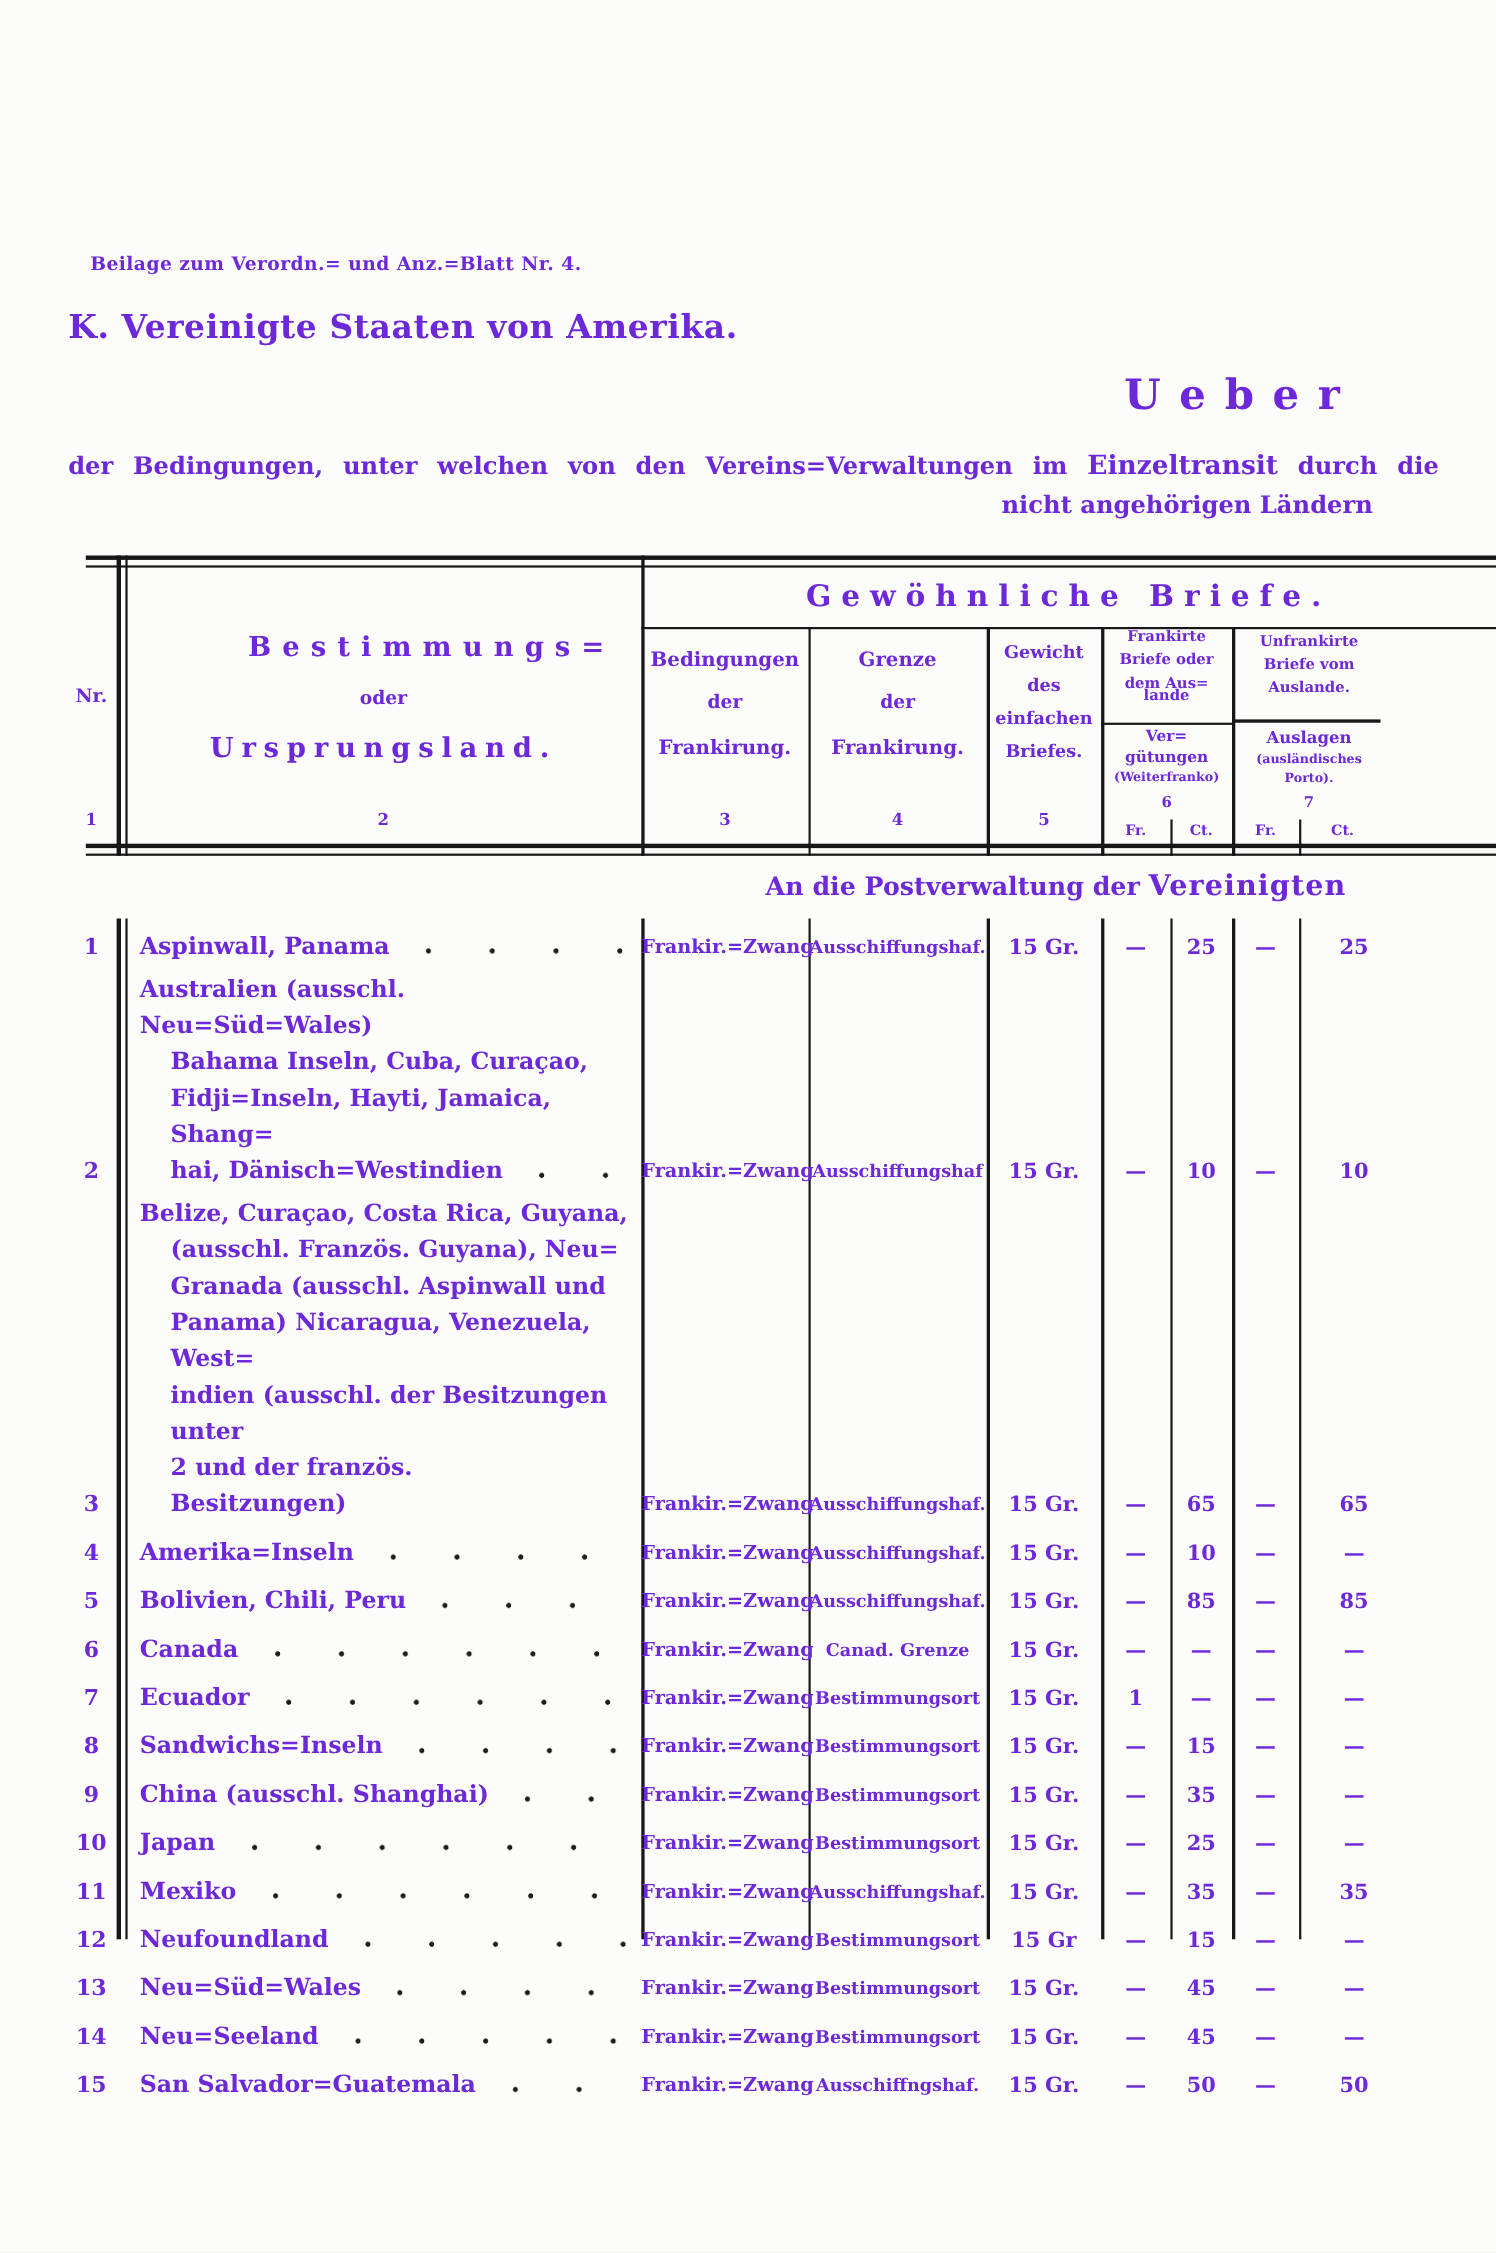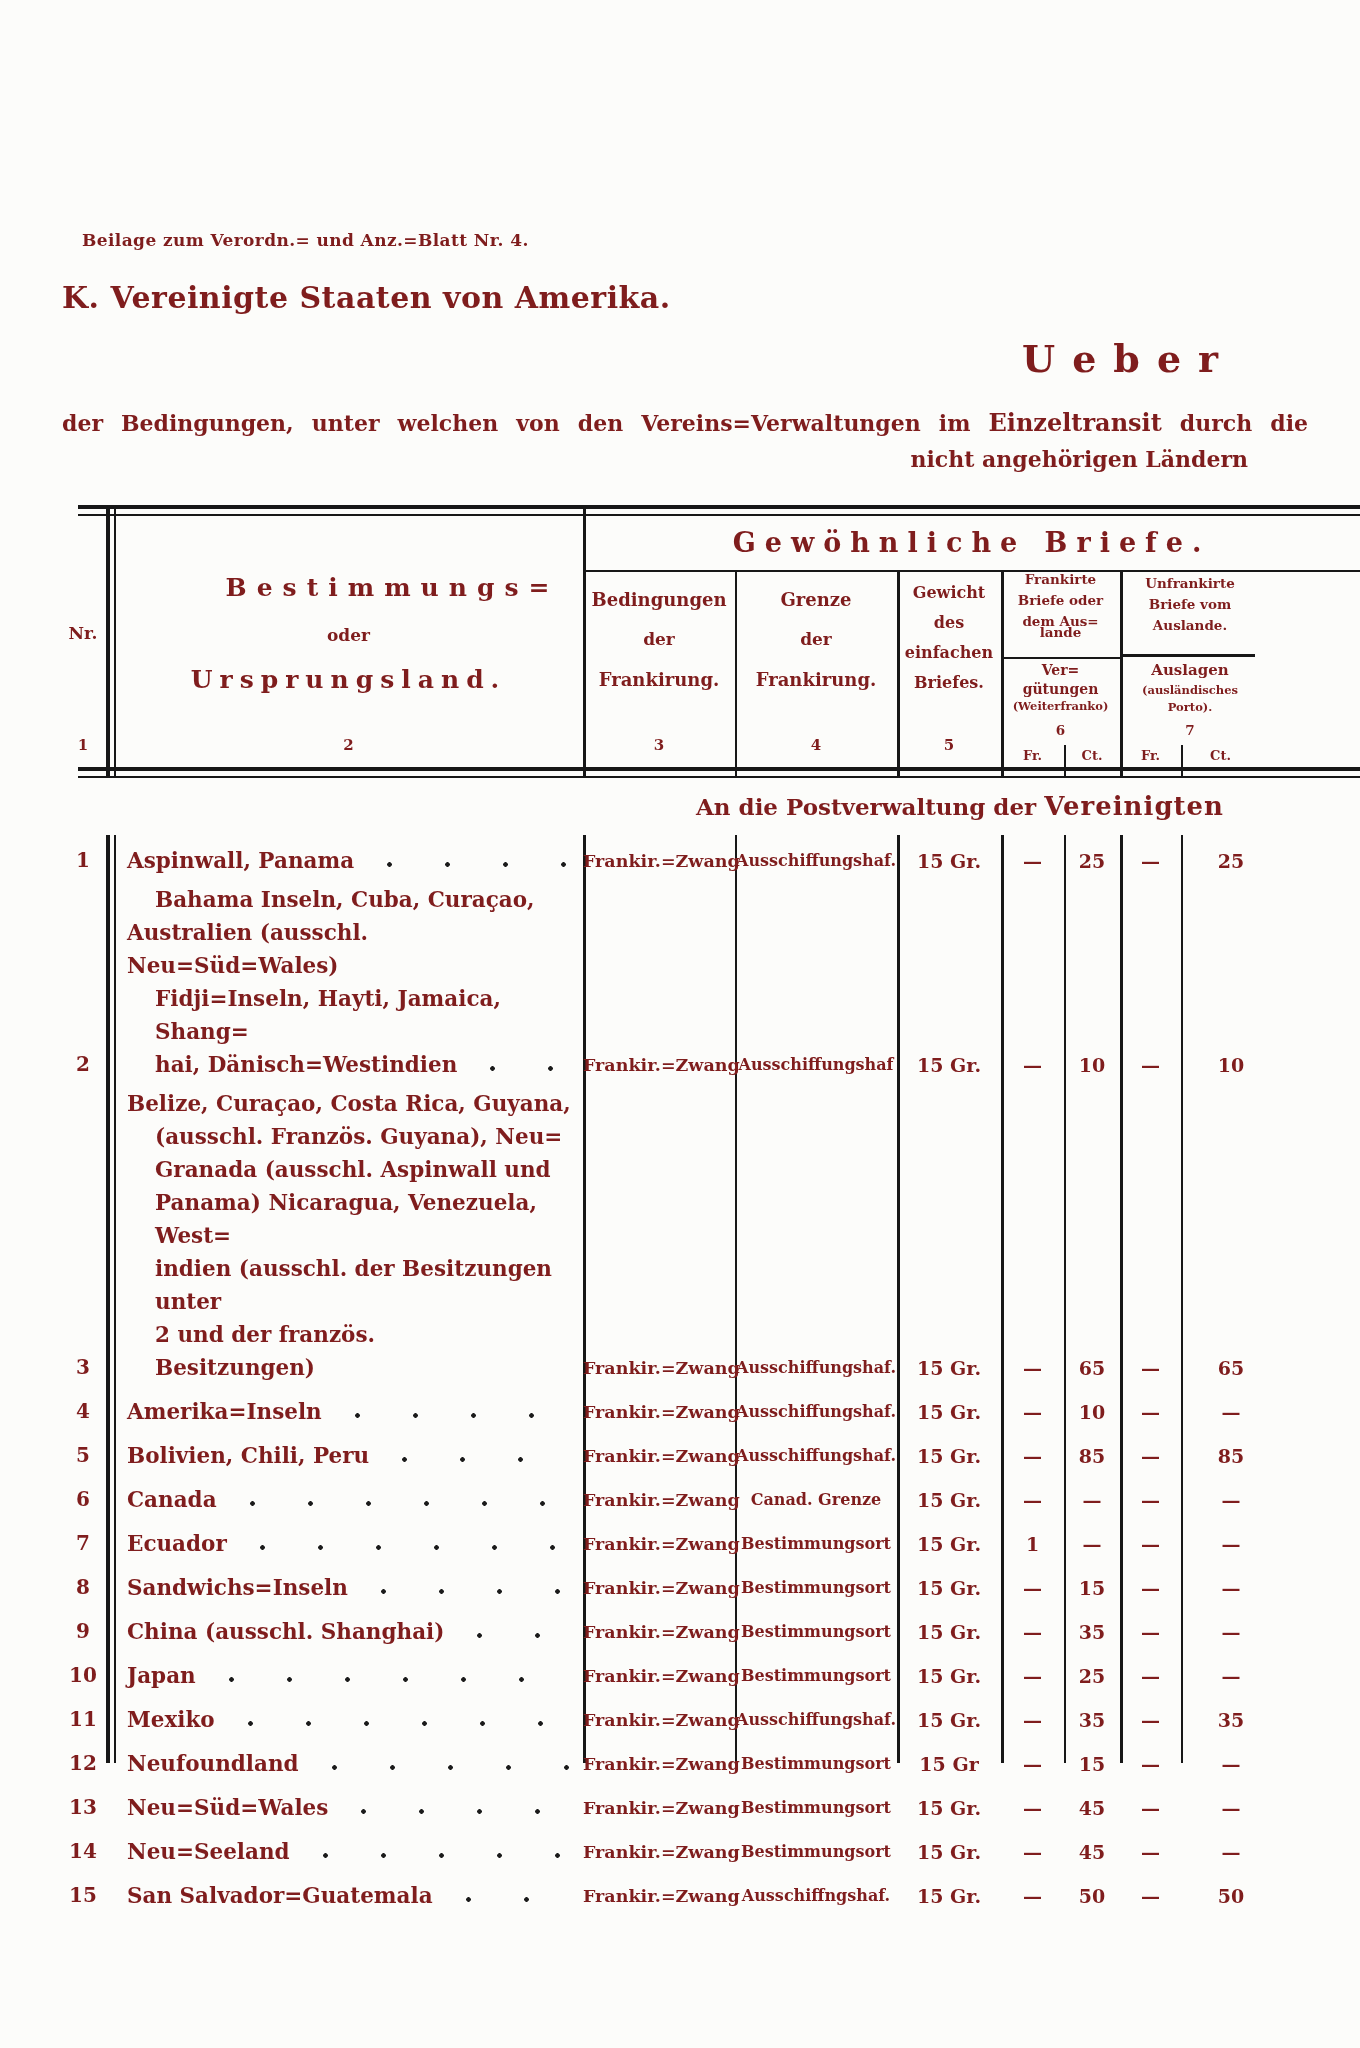--- a/index.html
+++ b/index.html
@@ -1,17 +1,17 @@
 <!DOCTYPE html>
 <html><head>
 <meta charset="utf-8">
 <style>
   html,body{margin:0;padding:0;background:#e8e8e6;}
   .page{position:relative;width:1360px;height:2048px;background:#fcfcfa;margin:0 auto;
-        font-family:"DejaVu Serif", serif;color:#7f1d1d;font-weight:bold;overflow:hidden;}
+        font-family:"DejaVu Serif", serif;color:#6d28d9;font-weight:bold;overflow:hidden;}
   .abs{position:absolute;}
   
   .masthead{left:82px;top:230px;font-size:17px;letter-spacing:.4px;}
   .section-heading{left:62px;top:280px;font-size:30px;letter-spacing:.5px;}
   .big-title{left:1022px;top:336px;font-size:38px;letter-spacing:17px;font-weight:bold;}
   .intro1{left:62px;top:408px;width:1246px;font-size:22px;text-align:justify;text-align-last:justify;}
   .intro1 .em{font-size:24px;}
   .intro2{left:62px;top:446px;width:1186px;font-size:22px;text-align:right;}
   
   .tbl{left:60px;top:505px;width:1300px;height:1268px;}
@@ -142,22 +142,22 @@
           <div class="cell cell-grenze">Ausschiffungshaf.</div>
           <div class="cell cell-gewicht">15 Gr.</div>
           <div class="cell cell-val">—</div>
           <div class="cell cell-val">25</div>
           <div class="cell cell-val">—</div>
           <div class="cell cell-val">25</div>
         </div>
         <div class="row">
           <div class="cell cell-nr">2</div>
           <div class="cell cell-land">
+            <div class="land-line first">Australien (ausschl. Neu=Süd=Wales)</div>
             <div class="land-line">Bahama Inseln, Cuba, Curaçao,</div>
-            <div class="land-line first">Australien (ausschl. Neu=Süd=Wales)</div>
             <div class="land-line">Fidji=Inseln, Hayti, Jamaica, Shang=</div>
             <div class="land-line flexline">
               <span>hai, Dänisch=Westindien</span>
               <div class="leader"></div>
             </div>
           </div>
           <div class="cell cell-bed">Frankir.=Zwang</div>
           <div class="cell cell-grenze">Ausschiffungshaf</div>
           <div class="cell cell-gewicht">15 Gr.</div>
           <div class="cell cell-val">—</div>

